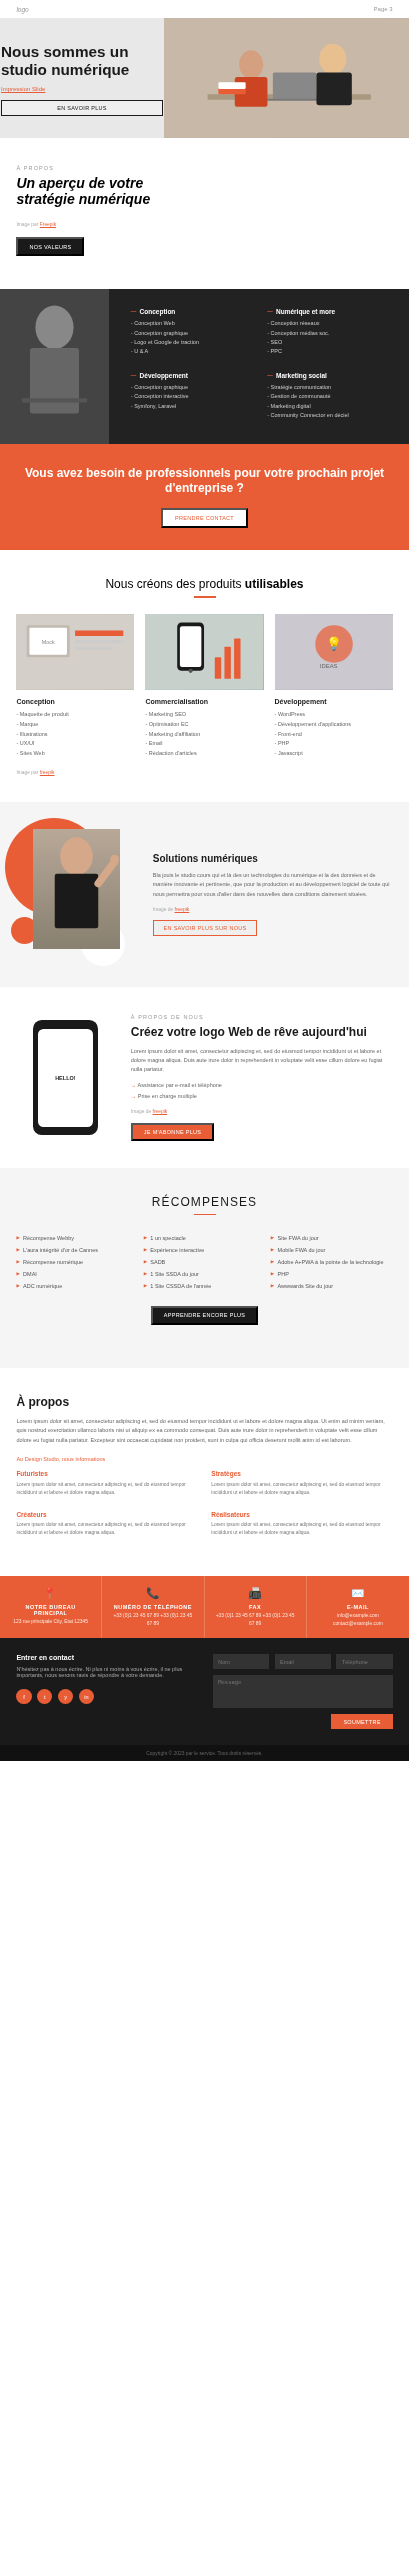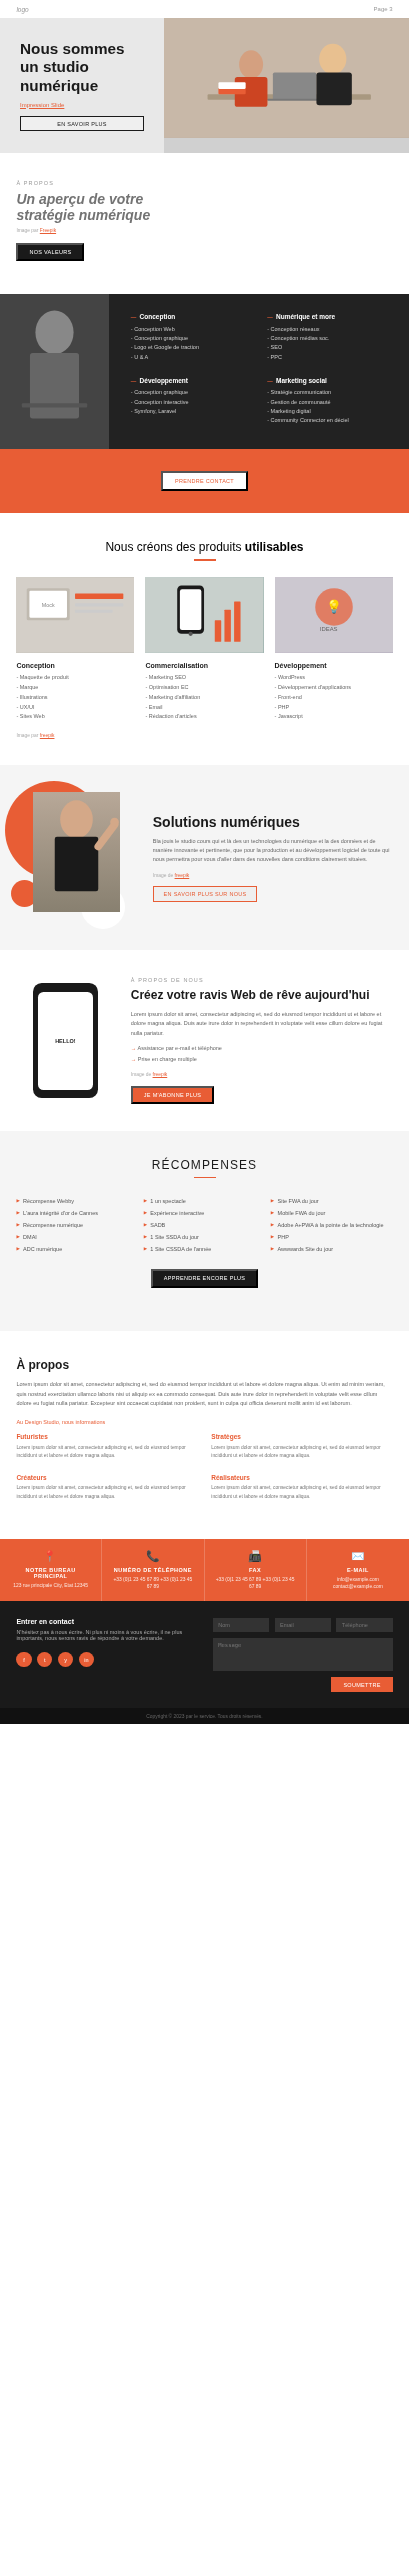--- a/index.html
+++ b/index.html
@@ -5,30 +5,30 @@
     * { margin: 0; padding: 0; box-sizing: border-box; }
     body { font-family: 'Segoe UI', Arial, sans-serif; width: 409px; background: #fff; color: #333; overflow-x: hidden; }
 
     
     .top-bar { display: flex; justify-content: space-between; align-items: center; padding: 5.5px 16.4px; background: #fff; }
     .logo { font-size: 6.5px; color: #999; font-style: italic; }
     .page-num { font-size: 6px; color: #999; }
 
     
     .hero { display: flex; background: #fff; min-height: 120px; position: relative; overflow: hidden; }
-    .hero-left { background: #e8e8e8; width: 164px; padding: 22px 20px; display: flex; flex-direction: column; justify-content: flex-end; }
+    .hero-left { background: #e8e8e8; width: 164px; padding: 22px 1px; display: flex; flex-direction: column; justify-content: flex-end; }
     .hero-title { font-size: 15.3px; font-weight: 700; color: #1a1a1a; line-height: 1.2; margin-bottom: 6.5px; }
     .hero-subtitle { font-size: 6px; color: #e85d35; margin-bottom: 8.2px; text-decoration: underline; cursor: pointer; }
     .btn-outline-dark { display: inline-block; border: 0.8px solid #1a1a1a; color: #1a1a1a; padding: 3.8px 9.8px; font-size: 5.5px; letter-spacing: 0.3px; cursor: pointer; }
     .hero-right { flex: 1; background: #d0d0d0; position: relative; overflow: hidden; }
 
     
     .about-section { padding: 27px 16.4px 16.4px 16.4px; background: #fff; }
     .section-eyebrow { font-size: 5.5px; letter-spacing: 1.1px; color: #999; text-transform: uppercase; margin-bottom: 4.4px; }
-    .section-title { font-size: 14px; font-weight: 700; color: #737373; margin-bottom: 5px; }
+    .section-title { font-size: 14px; font-weight: 700; color: #000000; margin-bottom: 15px; }
     .section-title span { font-style: italic; }
     .image-credit { font-size: 4.9px; color: #aaa; margin-bottom: 9.8px; }
     .image-credit a { color: #e85d35; text-decoration: underline; }
     .btn-dark { display: inline-block; background: #1a1a1a; color: #fff; padding: 4.4px 11px; font-size: 5.5px; letter-spacing: 0.3px; cursor: pointer; margin-bottom: 16.4px; }
 
     
     .services-block { display: flex; gap: 0; background: #222; padding: 0; }
     .services-img { width: 109px; background: #444; flex-shrink: 0; }
     .services-grid { flex: 1; display: grid; grid-template-columns: 1fr 1fr; gap: 0; padding: 13.6px; }
     .service-item { padding: 5.5px 8.2px; }
@@ -58,21 +58,21 @@
     .image-credit2 { font-size: 4.9px; color: #aaa; margin-top: 11px; text-align: left; }
     .image-credit2 a { color: #e85d35; text-decoration: underline; }
 
     
     .solutions-section { background: #f5f5f5; padding: 27px 16.4px; display: flex; align-items: center; gap: 16.4px; position: relative; overflow: hidden; }
     .solutions-left { width: 120px; flex-shrink: 0; position: relative; }
     .circle-big { width: 98px; height: 98px; border-radius: 50%; background: #e85d35; position: absolute; top: -11px; left: -11px; }
     .circle-small-white { width: 44px; height: 44px; border-radius: 50%; background: #fff; position: absolute; bottom: -5.5px; right: 11px; }
     .circle-orange-small { width: 27px; height: 27px; border-radius: 50%; background: #e85d35; position: absolute; bottom: 16.4px; left: -5.5px; z-index: 1; }
     .solutions-right { flex: 1; }
-    .solutions-title { font-size: 14px; font-weight: 700; color: #1a1a1a; margin-bottom: 6.5px; }
+    .solutions-title { font-size: 10px; font-weight: 700; color: #1a1a1a; margin-bottom: 6.5px; }
     .solutions-text { font-size: 5.5px; color: #666; line-height: 1.7; margin-bottom: 8.2px; }
     .image-credit3 { font-size: 4.9px; color: #aaa; margin-bottom: 8.2px; }
     .image-credit3 a { color: #e85d35; text-decoration: underline; }
     .btn-outline-orange { display: inline-block; border: 0.8px solid #e85d35; color: #e85d35; padding: 3.8px 9.8px; font-size: 5.5px; letter-spacing: 0.3px; cursor: pointer; }
 
     
     .website-section { background: #fff; padding: 27px 16.4px; display: flex; align-items: center; gap: 16.4px; }
     .website-left { width: 98px; flex-shrink: 0; }
     .phone-mockup { width: 65px; height: 115px; background: #1a1a1a; border-radius: 8.7px; margin: 0 auto; display: flex; align-items: center; justify-content: center; overflow: hidden; }
     .phone-screen { width: 55px; height: 98px; background: #fff; border-radius: 5.5px; display: flex; align-items: center; justify-content: center; font-size: 11px; }
@@ -239,20 +239,21 @@
         <li>Stratégie communication</li>
         <li>Gestion de communauté</li>
         <li>Marketing digital</li>
         <li>Community Connector en déciel</li>
       </ul>
     </div>
   </div>
 </div>
 
 <div class="cta-banner">
+  <h2 class="cta-banner-title">Vous avez besoin de professionnels pour votre prochain projet d'entreprise ?</h2>
   <button class="btn-white">PRENDRE CONTACT</button>
 </div>
 
 <div class="products-section">
   <h2 class="products-title">
     <span>Nous créons des produits</span> <strong>utilisables</strong>
   </h2>
   <div class="red-line"></div>
   <div class="products-grid">
     <div class="product-card">
@@ -353,21 +354,21 @@
 <div class="website-section">
   <div class="website-left">
     <div class="phone-mockup">
       <div class="phone-screen">
         <span class="phone-hello">HELLO!</span>
       </div>
     </div>
   </div>
   <div class="website-right">
     <p class="website-eyebrow">À PROPOS DE NOUS</p>
-    <h2 class="website-title">Créez votre ravis Web de rêve aujourd'hui</h2>
+    <h2 class="website-title">Créez votre logo Web de rêve aujourd'hui</h2>
     <p class="website-text">Lorem ipsum dolor sit amet, consectetur adipiscing et, sed do eiusmod tempor incididunt ut et labore et dolore magna aliqua. Duis aute irure dolor in reprehenderit in voluptate velit esse cillum dolore eu fugiat nulla pariatur.</p>
     <ul class="website-list">
       <li>Assistance par e-mail et téléphone</li>
       <li>Prise en charge multiple</li>
     </ul>
     <p class="image-credit4">
       <span>Image de</span> <a href="#">freepik</a>
     </p>
     <button class="btn-orange">JE M'ABONNE PLUS</button>
   </div>

